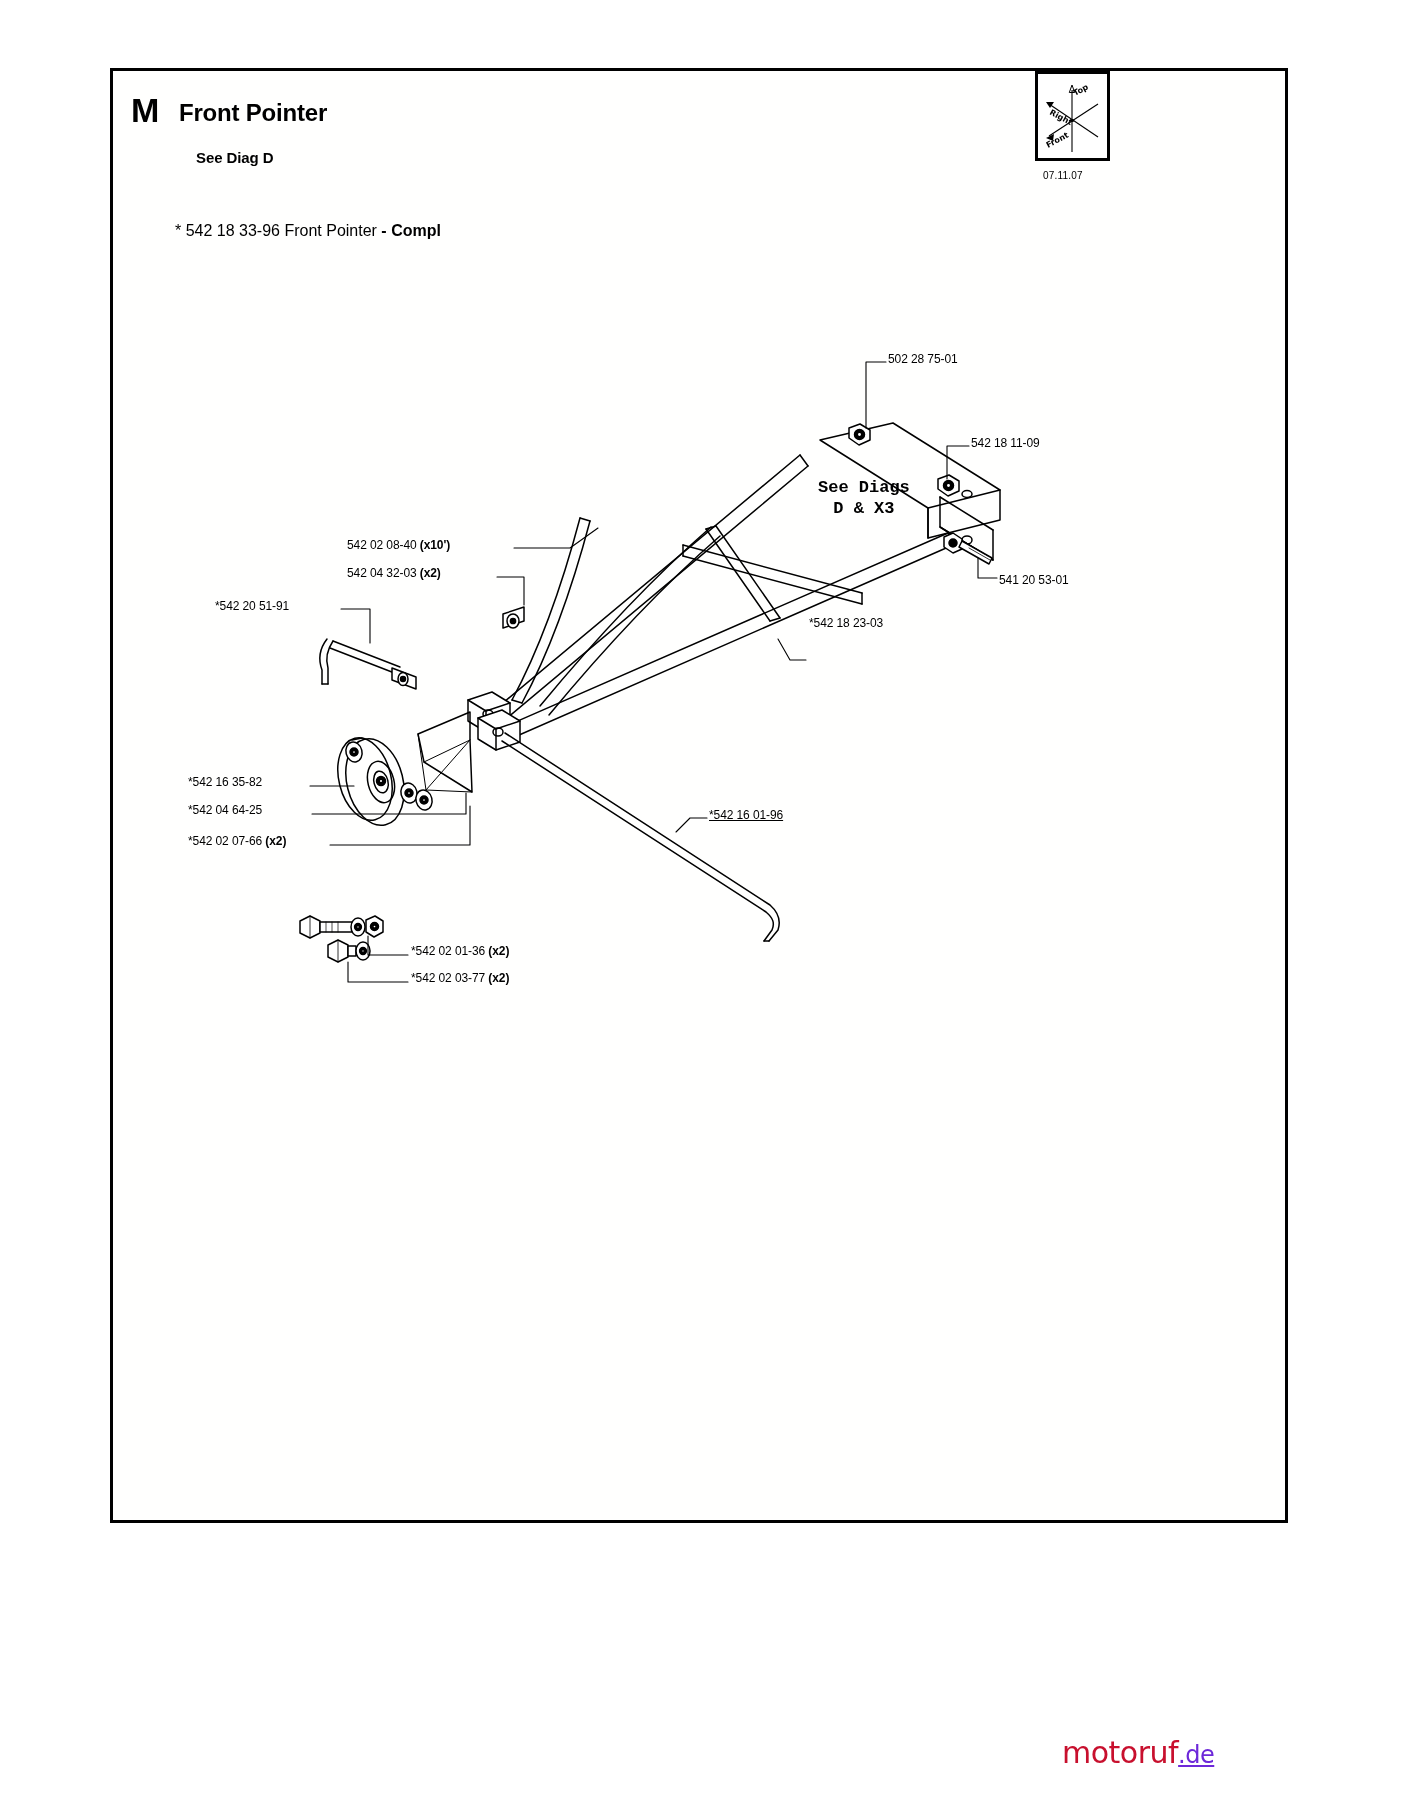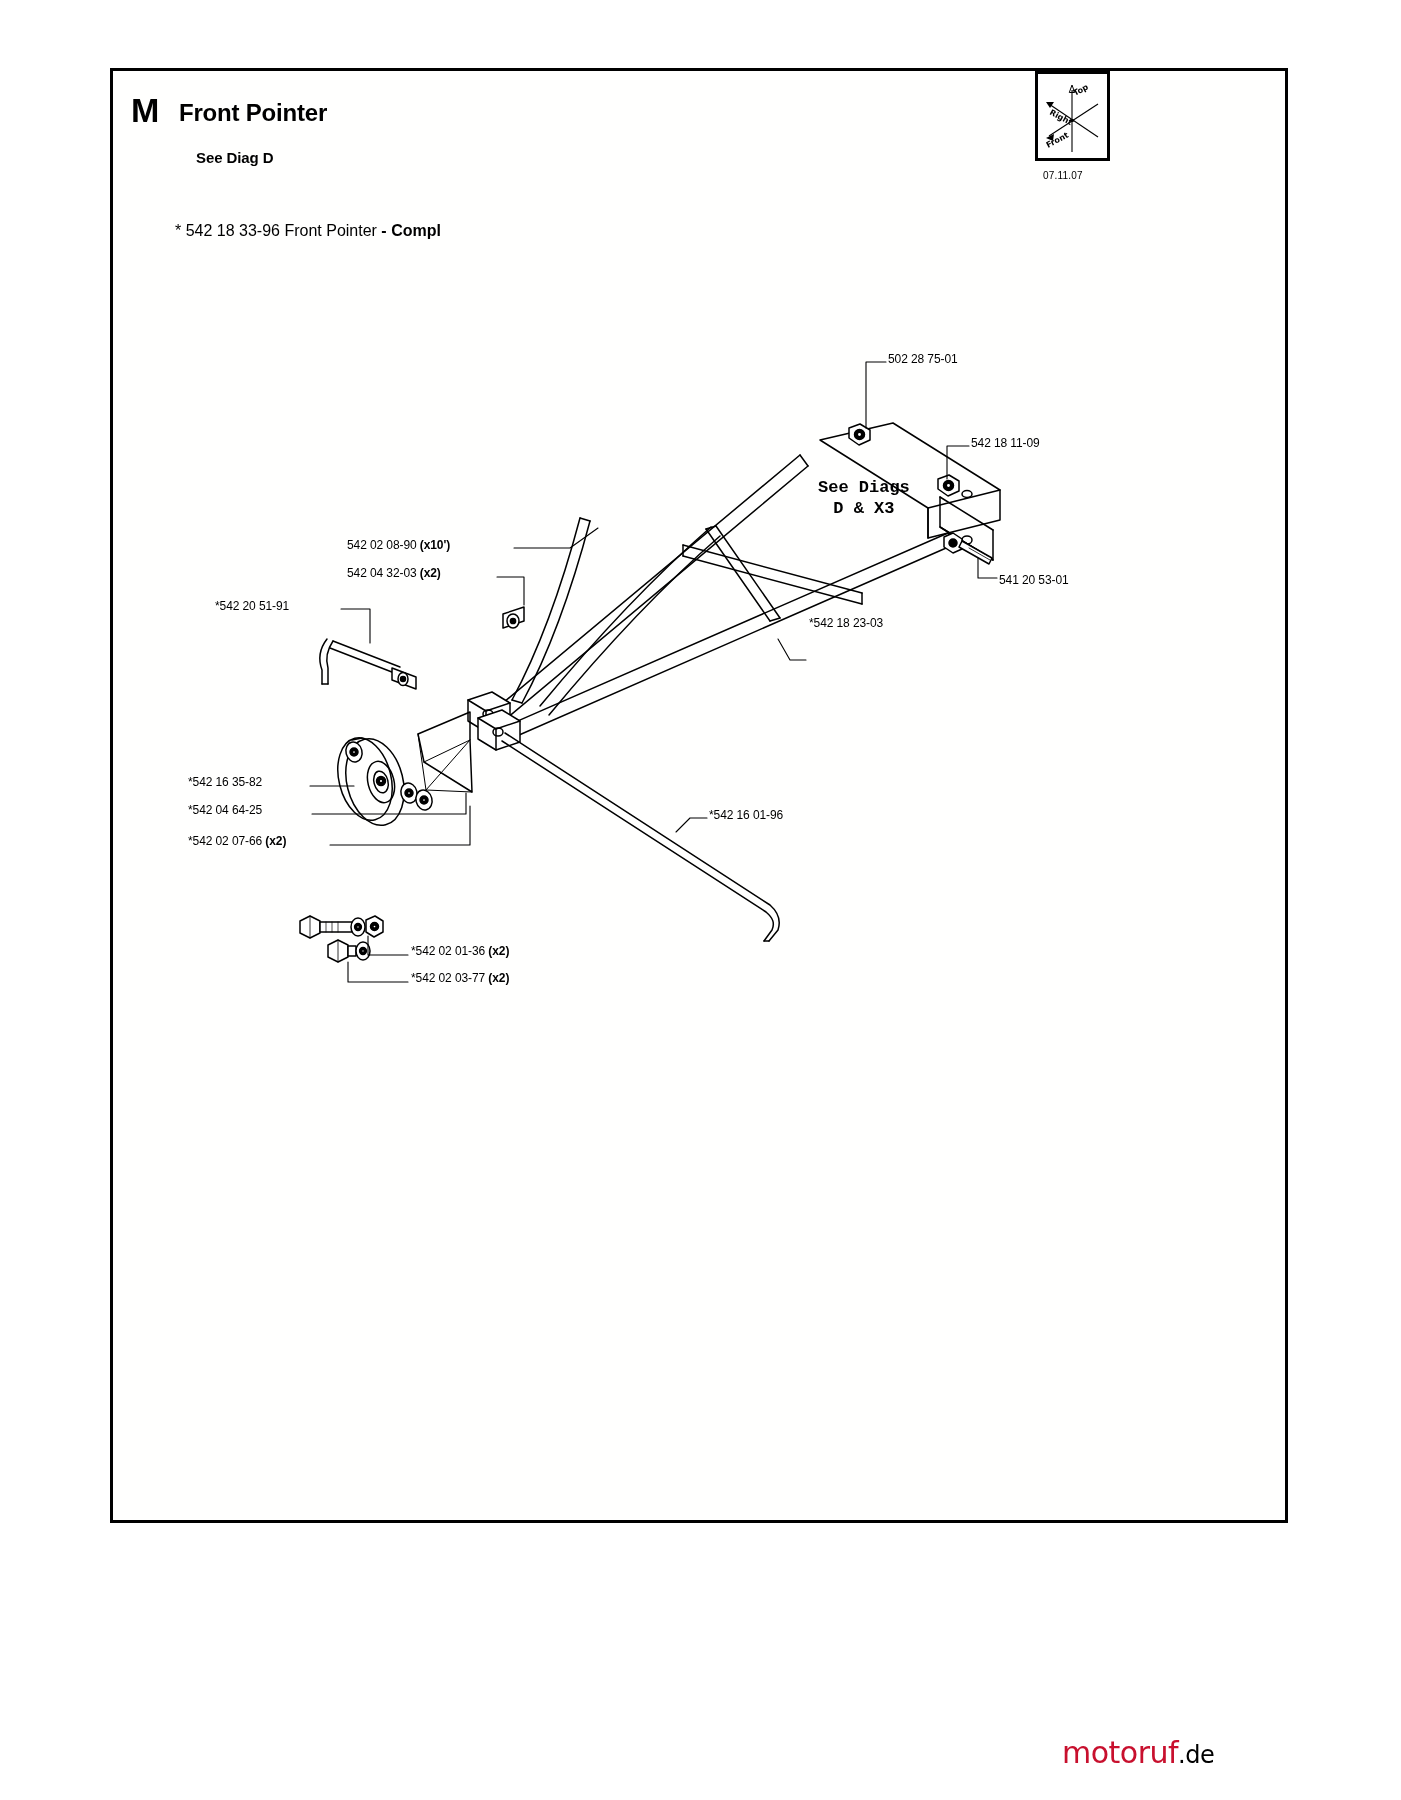--- a/index.html
+++ b/index.html
@@ -119,22 +119,23 @@
   #watermark {
     position: absolute;
     left: 1062px;
     top: 1735px;
     font-size: 30px;
     font-family: "DejaVu Sans", sans-serif;
     color: #c8102e;
     letter-spacing: -0.5px;
   }
   #watermark .suffix {
-    color: #000000;
+    color: #6d28d9;
     font-size: 24px;
+    text-decoration: underline;
   }
 </style>
 </head>
 <body>
 
 <div id="page-frame"></div>
 
 <div id="section-letter">M</div>
 <div id="section-title">Front Pointer</div>
 <div id="section-subtitle">See Diag D</div>
@@ -373,35 +374,35 @@
     </g>
   </g>
 </svg>
 
 <div class="callout" style="left:888px; top:352px;"><span>502 28 75-01</span></div>
 
 <div class="callout" style="left:971px; top:436px;"><span>542 18 11-09</span></div>
 
 <div class="callout" style="left:999px; top:573px;"><span>541 20 53-01</span></div>
 
-<div class="callout" style="left:347px; top:538px;"><span>542 02 08-90 </span><span class="qty">(x10')</span></div>
+<div class="callout" style="left:347px; top:538px;"><span>542 02 08-40 </span><span class="qty">(x10')</span></div>
 
 <div class="callout" style="left:347px; top:566px;"><span>542 04 32-03 </span><span class="qty">(x2)</span></div>
 
 <div class="callout" style="left:215px; top:599px;"><span>*542 20 51-91</span></div>
 
 <div class="callout" style="left:809px; top:616px;"><span>*542 18 23-03</span></div>
 
 <div class="callout" style="left:188px; top:775px;"><span>*542 16 35-82</span></div>
 
 <div class="callout" style="left:188px; top:803px;"><span>*542 04 64-25</span></div>
 
 <div class="callout" style="left:188px; top:834px;"><span>*542 02 07-66 </span><span class="qty">(x2)</span></div>
 
-<div class="callout" style="left:709px; top:808px;"><span>*542 16 01-96</span></div>
+<div class="callout" style="left:709px; top:808px;text-decoration:underline;"><span>*542 16 01-96</span></div>
 
 <div class="callout" style="left:411px; top:944px;"><span>*542 02 01-36 </span><span class="qty">(x2)</span></div>
 
 <div class="callout" style="left:411px; top:971px;"><span>*542 02 03-77 </span><span class="qty">(x2)</span></div>
 
 <div class="seediags" style="left:818px; top:477px;">
   <div>See Diags</div>
   <div>D &amp; X3</div>
 </div>
 

